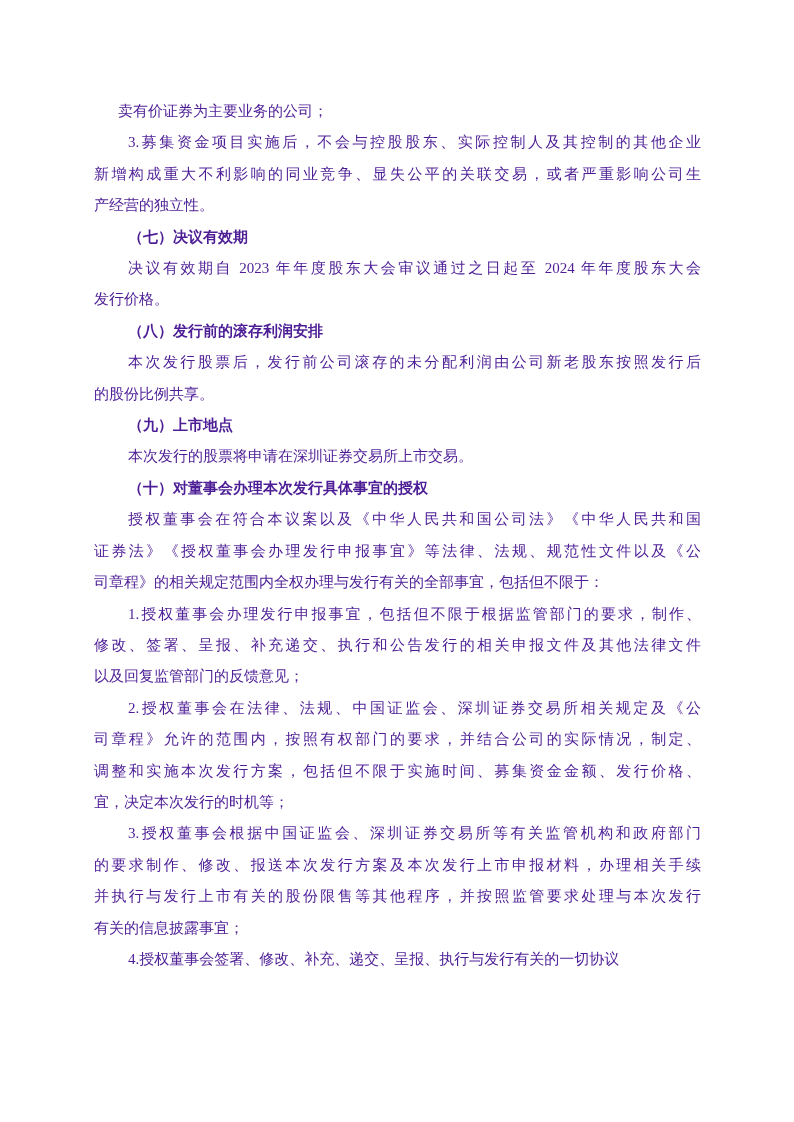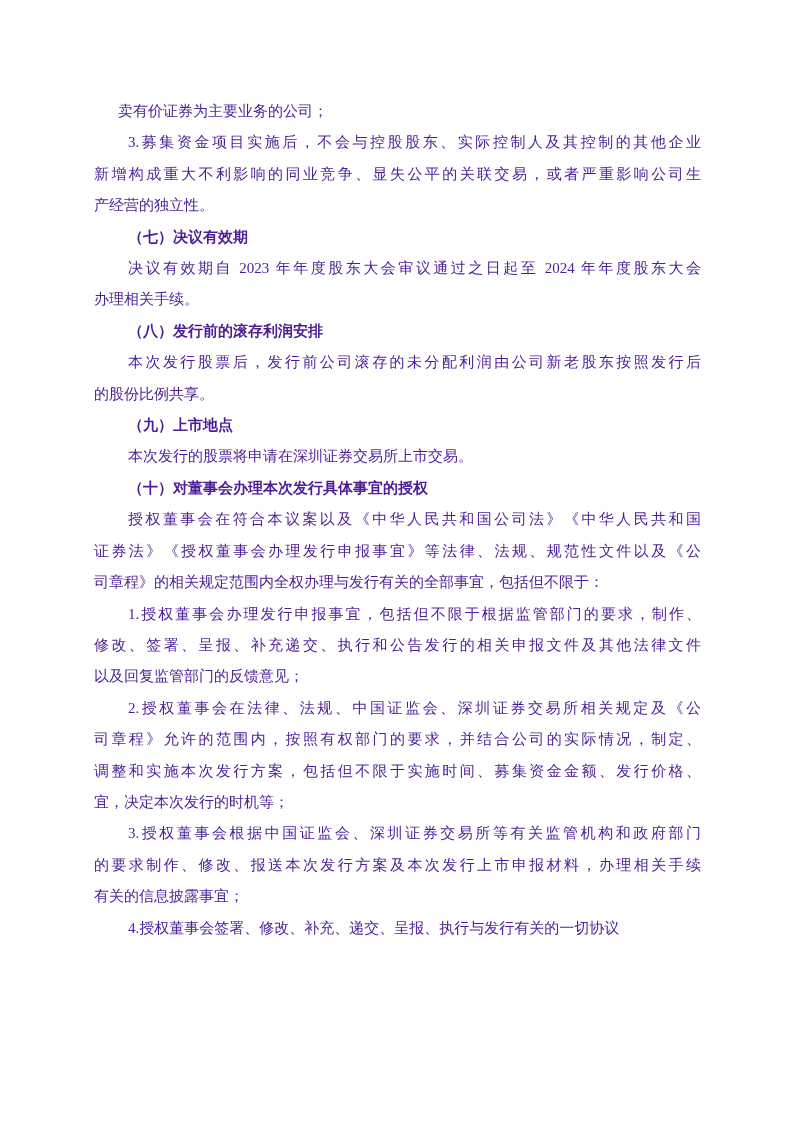--- a/index.html
+++ b/index.html
@@ -39,21 +39,21 @@
       <div class="para">
         <div class="line full" style="text-indent: 34px;">3.募集资金项目实施后，不会与控股股东、实际控制人及其控制的其他企业</div>
         <div class="line full">新增构成重大不利影响的同业竞争、显失公平的关联交易，或者严重影响公司生</div>
         <div class="line last">产经营的独立性。</div>
       </div>
       <div class="para heading">
         <div class="line last" style="text-indent: 34px;">（七）决议有效期</div>
       </div>
       <div class="para">
         <div class="line full" style="text-indent: 34px;">决议有效期自 2023 年年度股东大会审议通过之日起至 2024 年年度股东大会</div>
-        <div class="line last">办理相关手续。</div>
+        <div class="line last">发行价格。</div>
       </div>
       <div class="para heading">
         <div class="line last" style="text-indent: 34px;">（八）发行前的滚存利润安排</div>
       </div>
       <div class="para">
         <div class="line full" style="text-indent: 34px;">本次发行股票后，发行前公司滚存的未分配利润由公司新老股东按照发行后</div>
         <div class="line last">的股份比例共享。</div>
       </div>
       <div class="para heading">
         <div class="line last" style="text-indent: 34px;">（九）上市地点</div>
@@ -76,19 +76,20 @@
       </div>
       <div class="para">
         <div class="line full" style="text-indent: 34px;">2.授权董事会在法律、法规、中国证监会、深圳证券交易所相关规定及《公</div>
         <div class="line full">司章程》允许的范围内，按照有权部门的要求，并结合公司的实际情况，制定、</div>
         <div class="line full">调整和实施本次发行方案，包括但不限于实施时间、募集资金金额、发行价格、</div>
         <div class="line last">宜，决定本次发行的时机等；</div>
       </div>
       <div class="para">
         <div class="line full" style="text-indent: 34px;">3.授权董事会根据中国证监会、深圳证券交易所等有关监管机构和政府部门</div>
         <div class="line full">的要求制作、修改、报送本次发行方案及本次发行上市申报材料，办理相关手续</div>
+        <div class="line full">并执行与发行上市有关的股份限售等其他程序，并按照监管要求处理与本次发行</div>
         <div class="line last">有关的信息披露事宜；</div>
       </div>
       <div class="para">
         <div class="line last" style="text-indent: 34px; text-align: center;">4.授权董事会签署、修改、补充、递交、呈报、执行与发行有关的一切协议</div>
       </div>
     </div>
 </div>
 
 </body></html>

